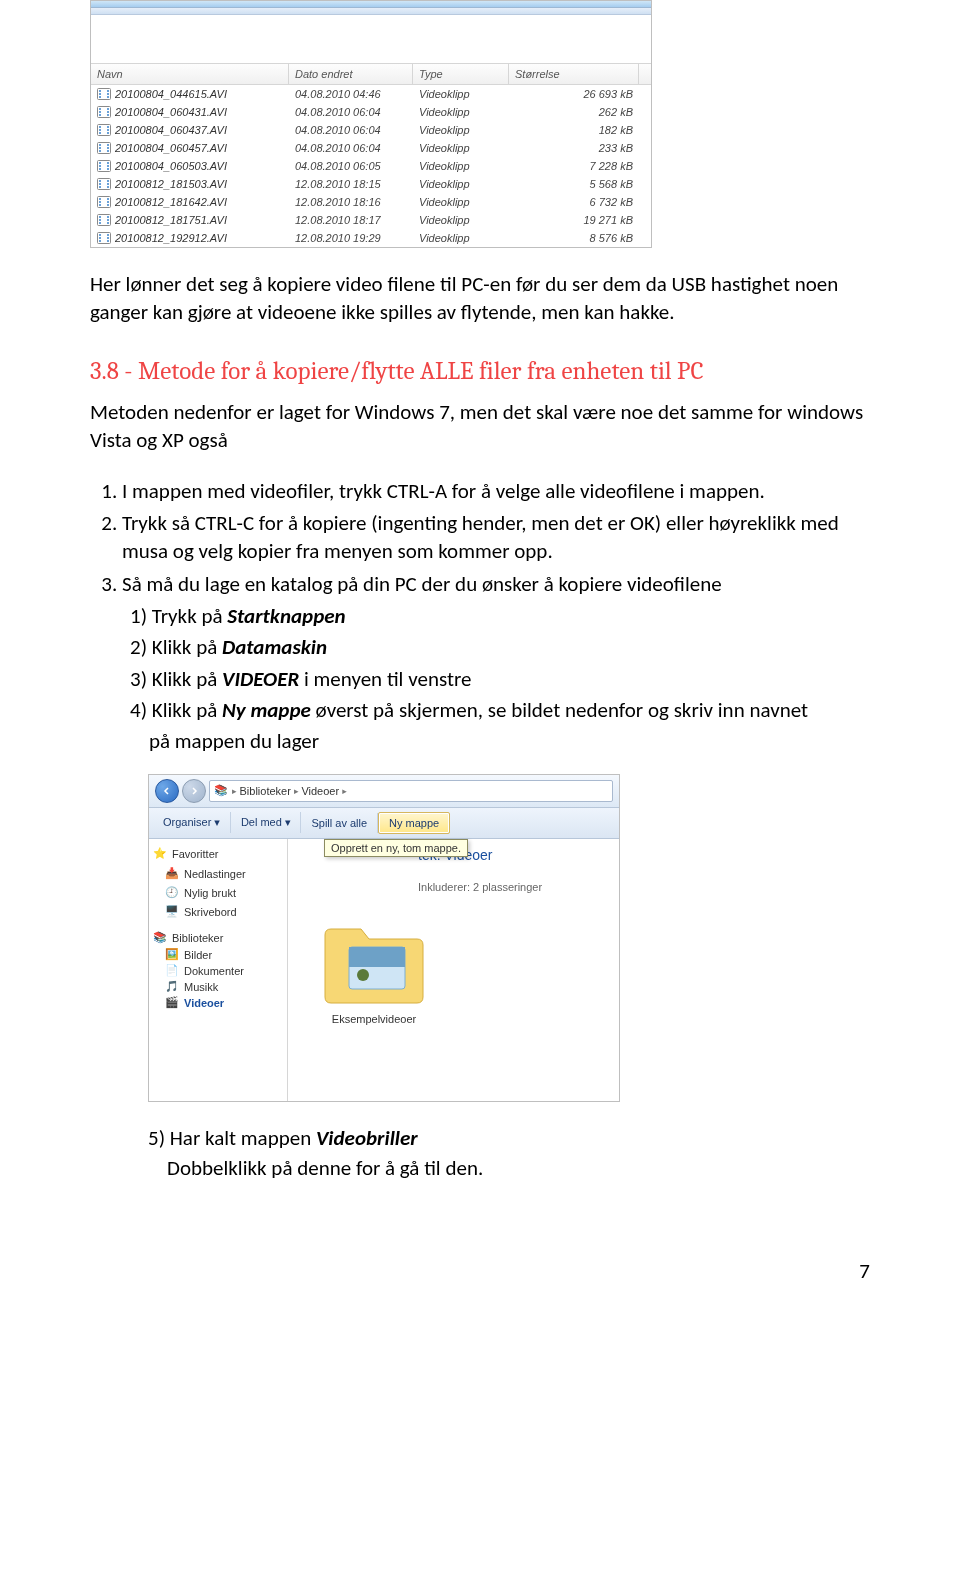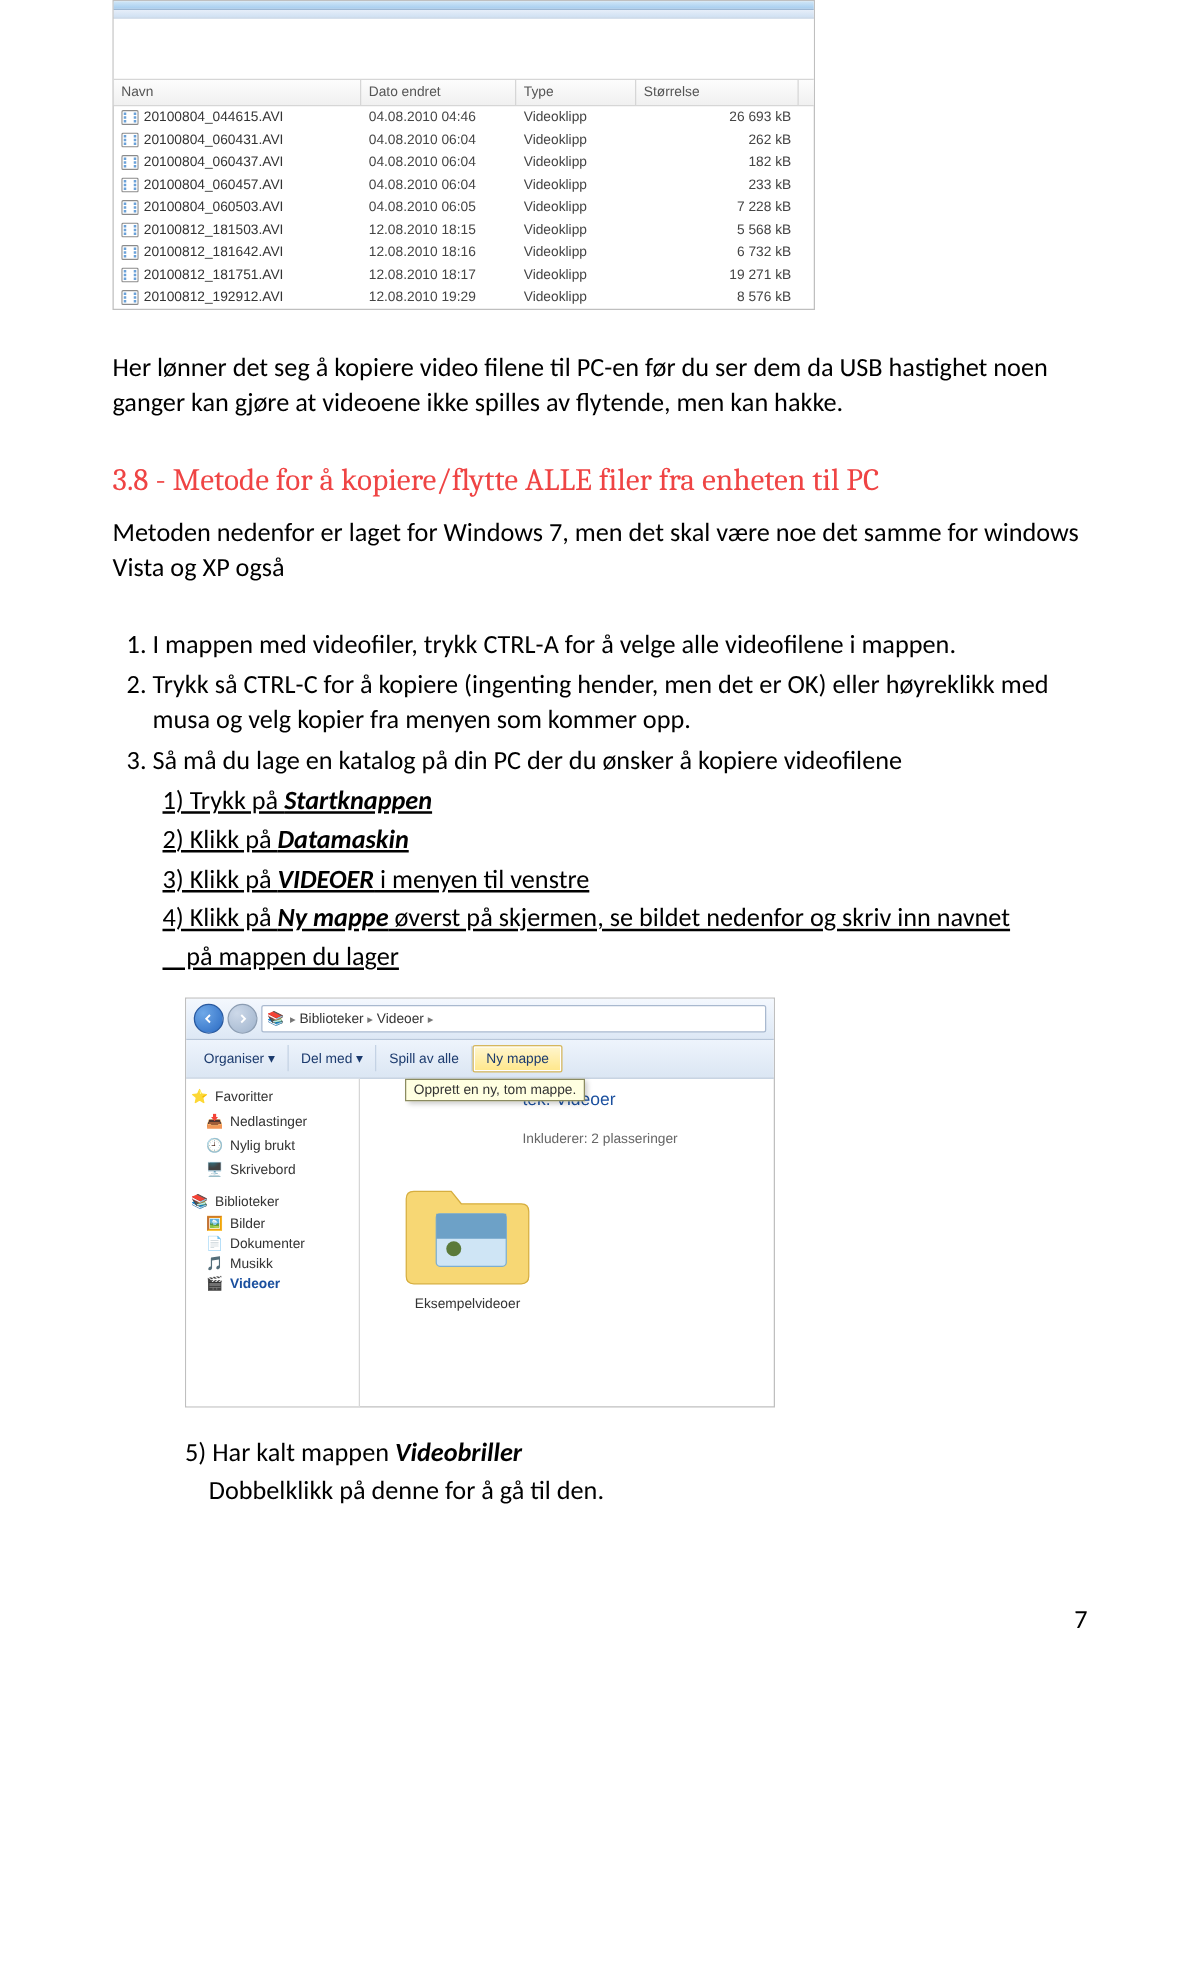--- a/index.html
+++ b/index.html
@@ -17,20 +17,21 @@
   }
   
   .explorer {
     width: 560px;
     margin: 0 0 18px 0;
     border: 1px solid #bfbfbf;
     background: #fff;
     font-family: "Segoe UI", Tahoma, sans-serif;
     font-size: 11px;
     color: #333;
+    font-style: italic;
   }
   .explorer .band {
     height: 6px;
     background: linear-gradient(#cfe6f7,#a6cdef);
     border-bottom:1px solid #9db8d4;
   }
   .explorer .band2 {
     height: 6px;
     background: linear-gradient(#e6eef9,#cfe0f2);
     border-bottom:1px solid #b8c9de;
@@ -57,32 +58,32 @@
   .col-size{width:130px;text-align:left;border-right:none;}
   .rows .row{display:flex;align-items:flex-start;padding:1px 0;}
   .rows .c{padding:2px 6px;box-sizing:border-box;color:#333;}
   .rows .c-name{width:198px;display:flex;align-items:center;gap:4px;}
   .rows .c-date{width:124px;color:#444;}
   .rows .c-type{width:96px;color:#444;}
   .rows .c-size{width:130px;text-align:right;color:#444;}
   .fileicon{width:14px;height:12px;display:inline-flex;align-items:center;justify-content:center;}
   .fileicon svg{display:block;}
 
-  .para {margin:32px 0;line-height:1.35;}
+  .para {margin:22px 0;line-height:1.35;}
   .heading {
     font-family: Cambria, Georgia, serif;
     color:#ef4444;
     font-size:25px;
     margin:28px 0 12px 0;
     line-height:1.25;
   }
   .list1 {margin:0 0 0 32px;padding:0;list-style:decimal;}
   .list1 > li{margin:4px 0;line-height:1.35;}
   .sublist {margin:4px 0 4px 8px;padding:0;list-style:none;}
-  .sublist li{margin:3px 0;line-height:1.35;text-decoration:underline;}
+  .sublist li{margin:3px 0;line-height:1.35;}
   .bi{font-style:italic;font-weight:bold;}
 
   
   .explorer2{
     width:470px;
     margin:18px 0 18px 58px;
     border:1px solid #bfbfbf;
     font-family:"Segoe UI",Tahoma,sans-serif;
     font-size:11px;
     color:#333;

